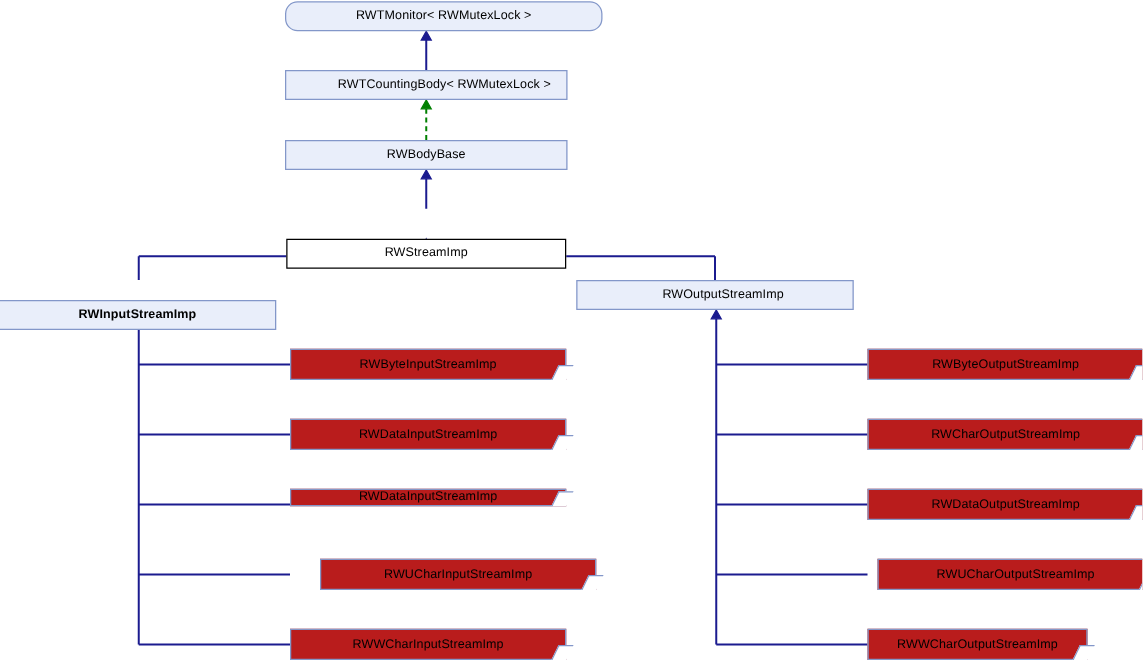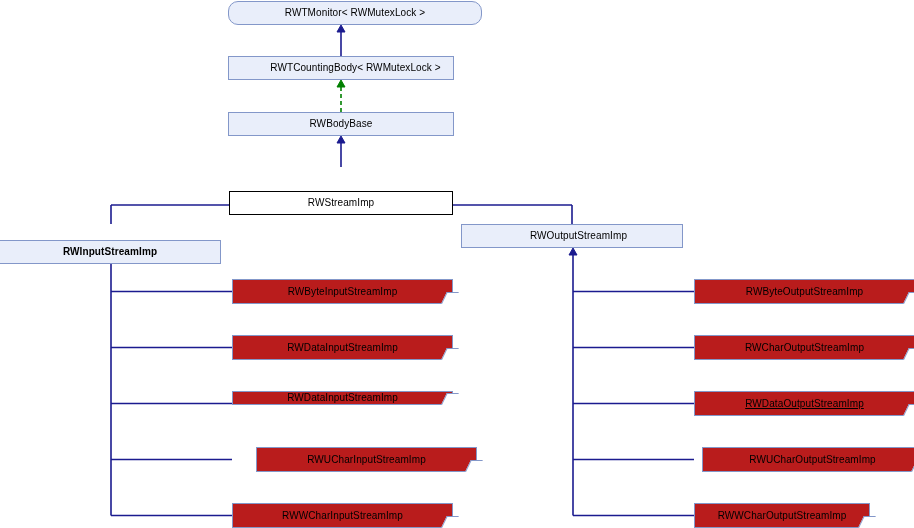--- a/index.html
+++ b/index.html
@@ -140,21 +140,21 @@
         <span class="fold"></span>
       </div>
       <div class="node leaf" style="left: 694px; top: 279px; width: 221px; height: 25px; text-align: center;">
         <span class="label">RWByteOutputStreamImp</span>
         <span class="fold"></span>
       </div>
       <div class="node leaf" style="left: 694px; top: 335px; width: 221px; height: 25px;">
         <span class="label">RWCharOutputStreamImp</span>
         <span class="fold"></span>
       </div>
-      <div class="node leaf" style="left: 694px; top: 391px; width: 221px; height: 25px; text-decoration: underline;">
+      <div class="node leaf" style="left: 694px; top: 391px; width: 221px; height: 25px;">
         <span class="label">RWDataOutputStreamImp</span>
         <span class="fold"></span>
       </div>
       <div class="node leaf" style="left: 702px; top: 447px; width: 221px; height: 25px;">
         <span class="label">RWUCharOutputStreamImp</span>
         <span class="fold"></span>
       </div>
       <div class="node leaf" style="left: 694px; top: 503px; width: 176px; height: 25px;">
         <span class="label">RWWCharOutputStreamImp</span>
         <span class="fold"></span>

